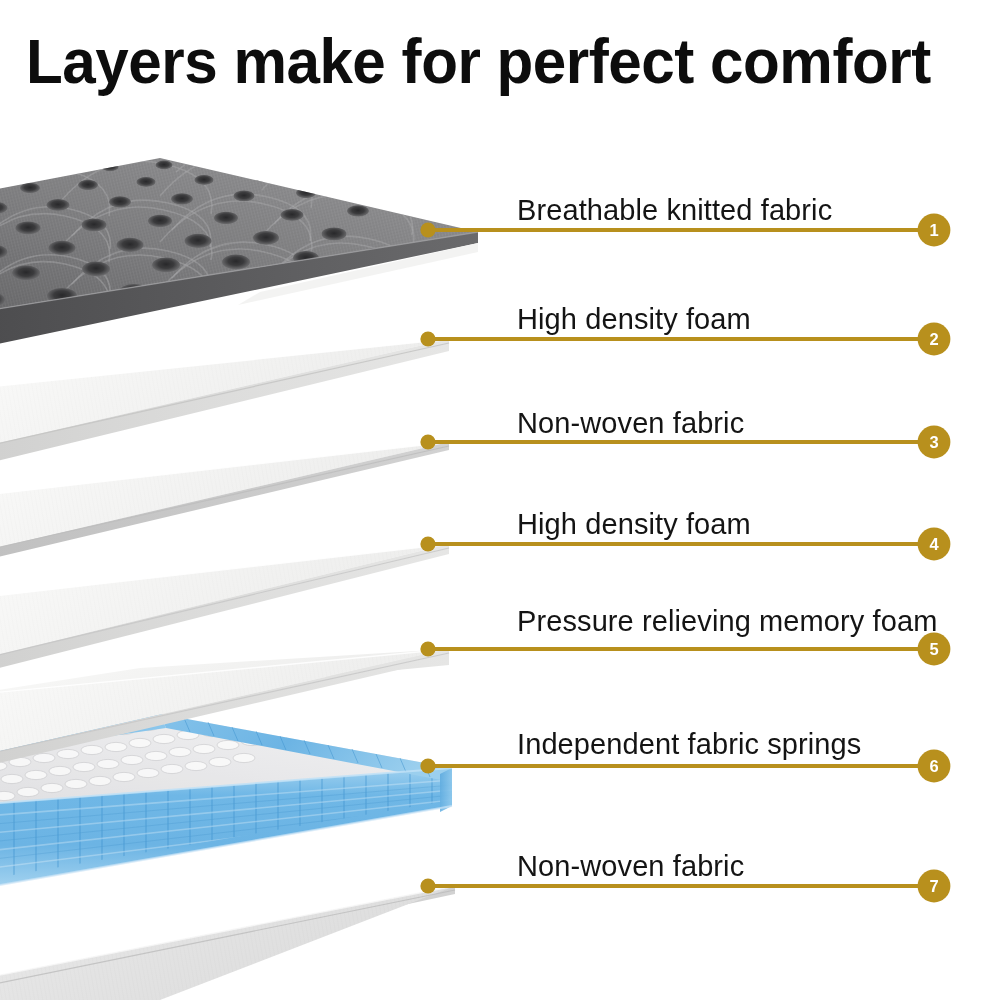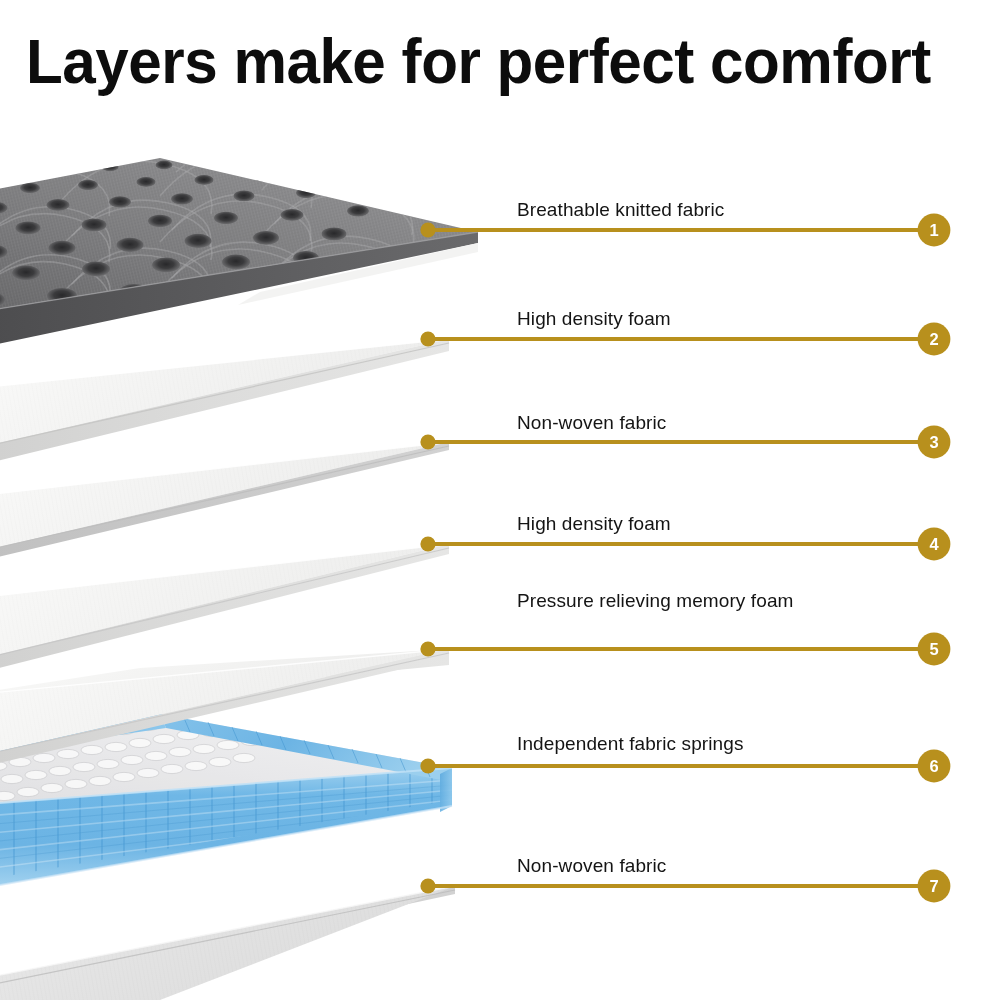--- a/index.html
+++ b/index.html
@@ -26,21 +26,21 @@
     color:#0d0d0d;
     transform:scaleX(0.955);
     transform-origin:left top;
     white-space:nowrap;
     -webkit-font-smoothing:antialiased;
   }
 
   
   .callout-label{
     position:absolute;
-    font-size:19px;
+    font-size:29px;
     line-height:26px;
     color:#141414;
     white-space:nowrap;
     font-weight:400;
     letter-spacing:0.1px;
   }
   .badge-num{
     position:absolute;
     color:#ffffff;
     font-size:16.5px;
@@ -498,21 +498,21 @@
         <circle cx="934" cy="886" r="16.4" fill="#b8901d"></circle>
       </g>
     </g>
   </svg>
 </div>
 
 <div class="callout-label" style="left:517px; top:197px;">Breathable knitted fabric</div>
 <div class="callout-label" style="left:517px; top:306px;">High density foam</div>
 <div class="callout-label" style="left:517px; top:410px;">Non-woven fabric</div>
 <div class="callout-label" style="left:517px; top:511px;">High density foam</div>
-<div class="callout-label" style="left:517px; top:588px;">Pressure relieving memory foam</div>
+<div class="callout-label" style="left:517px; top:608px;">Pressure relieving memory foam</div>
 <div class="callout-label" style="left:517px; top:731px;">Independent fabric springs</div>
 <div class="callout-label" style="left:517px; top:853px;">Non-woven fabric</div>
 
 <div class="badge-num" style="left:918px; top:214px;">1</div>
 <div class="badge-num" style="left:918px; top:323px;">2</div>
 <div class="badge-num" style="left:918px; top:426px;">3</div>
 <div class="badge-num" style="left:918px; top:528px;">4</div>
 <div class="badge-num" style="left:918px; top:633px;">5</div>
 <div class="badge-num" style="left:918px; top:750px;">6</div>
 <div class="badge-num" style="left:918px; top:870px;">7</div>

